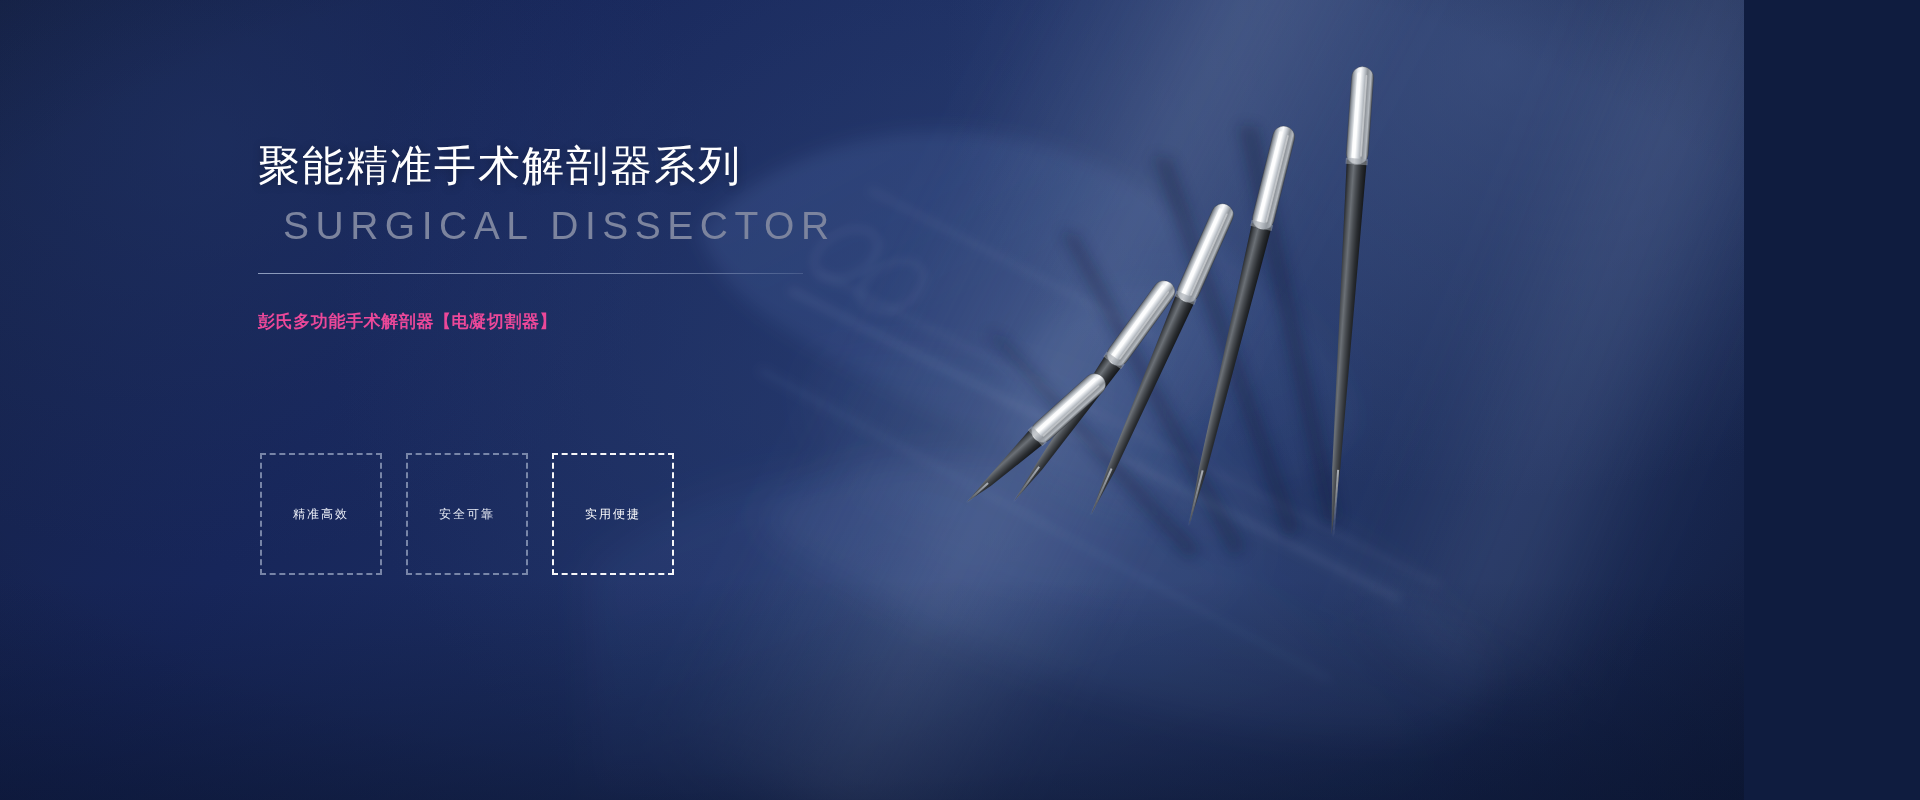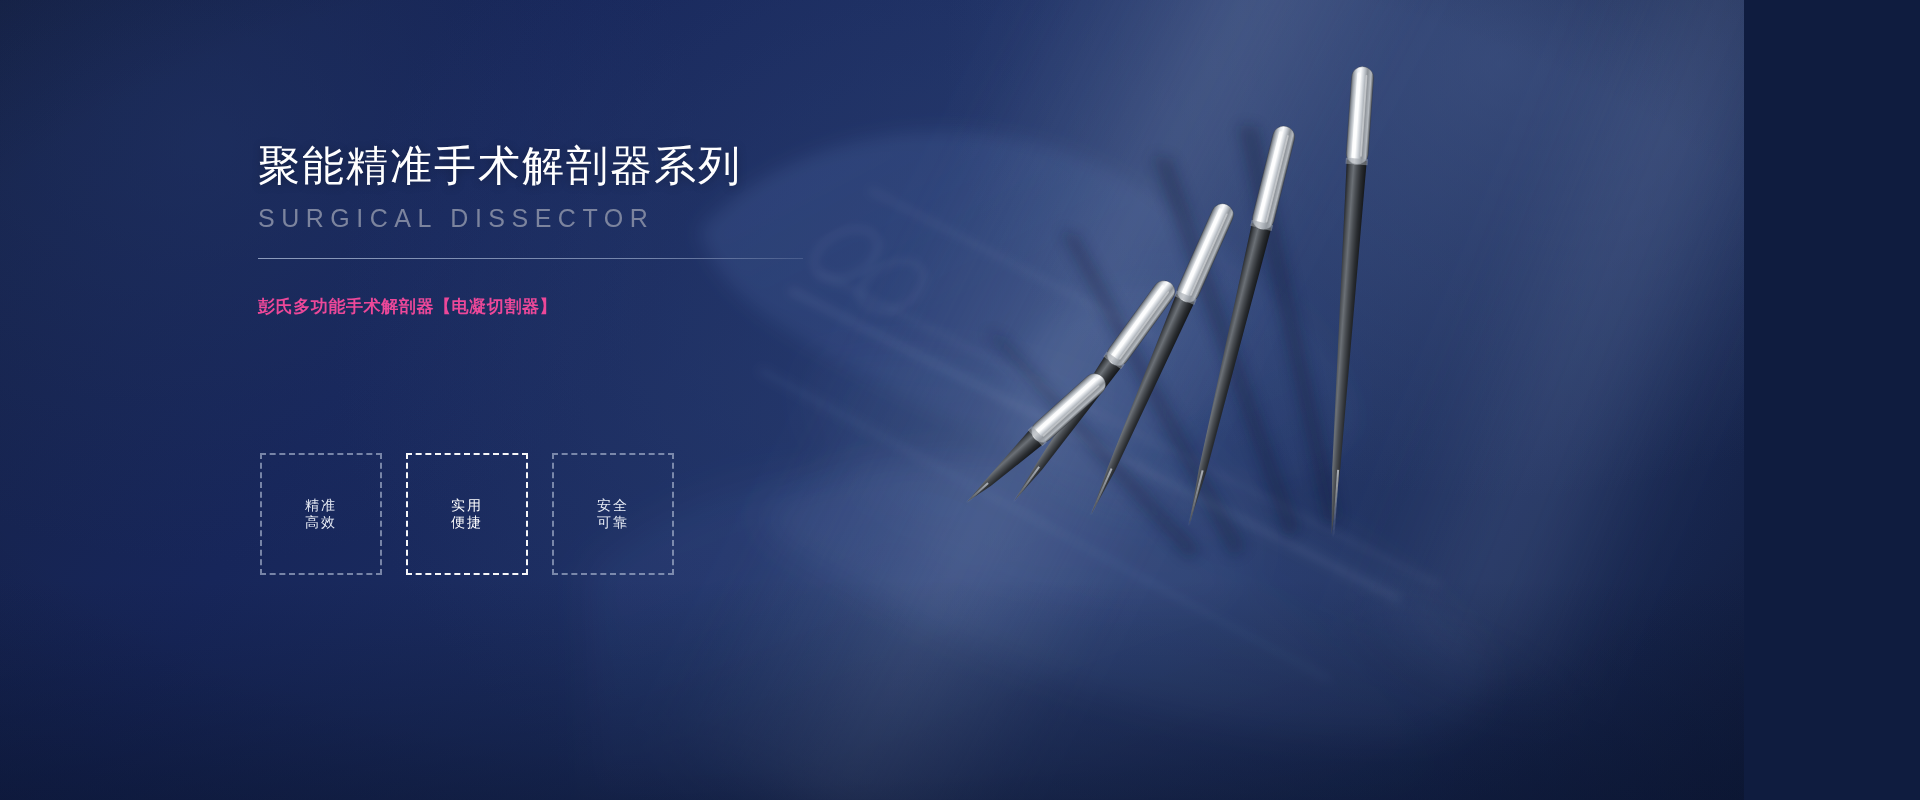--- a/index.html
+++ b/index.html
@@ -102,26 +102,27 @@
     line-height: 1.26;
     font-weight: 400;
     letter-spacing: 2px;
     color: #ffffff;
     white-space: nowrap;
     text-shadow: 0 1px 10px rgba(0,0,0,0.30);
   }
 
   .title-en {
     margin-top: 12px;
-    font-size: 25px;
+    font-size: 39px;
     line-height: 1.08;
     font-weight: 300;
     letter-spacing: 6.5px;
     color: #7c849e;
     white-space: nowrap;
+    margin-left: 25px;
   }
 
   .divider {
     margin-top: 26px;
     width: 545px;
     height: 1px;
     background: linear-gradient(90deg, rgba(160,175,205,0.85) 0%, rgba(150,166,200,0.70) 72%, rgba(150,166,200,0.25) 100%);
   }
 
   .subtitle-cn {
@@ -140,26 +141,26 @@
     top: 453px;
     display: flex;
     gap: 24px;
     z-index: 6;
   }
 
   .feature-box {
     width: 122px;
     height: 122px;
     display: flex;
-    flex-direction: column;
+    flex-direction: row;
     align-items: center;
     justify-content: center;
     border: 2px dashed rgba(178,190,214,0.62);
     color: #e9edf6;
-    font-size: 14px;
+    font-size: 12px;
     letter-spacing: 2px;
     line-height: 1.2;
   }
   .feature-box.bright {
     border-color: rgba(255,255,255,0.96);
     color: #ffffff;
   }
   .feature-line { white-space: nowrap; }
 
   
@@ -348,26 +349,26 @@
     <div class="subtitle-cn">彭氏多功能手术解剖器【电凝切割器】</div>
   </div>
 
   <div class="features">
 
     <div class="feature-box">
       <span class="feature-line">精准</span>
       <span class="feature-line">高效</span>
     </div>
 
+    <div class="feature-box">
+      <span class="feature-line">安全</span>
+      <span class="feature-line">可靠</span>
+    </div>
+
     <div class="feature-box bright">
       <span class="feature-line">实用</span>
       <span class="feature-line">便捷</span>
     </div>
-
-    <div class="feature-box">
-      <span class="feature-line">安全</span>
-      <span class="feature-line">可靠</span>
-    </div>
   </div>
 
   <div class="vignette"></div>
   <div class="bottom-fade"></div>
 </div>
 
 </body></html>

